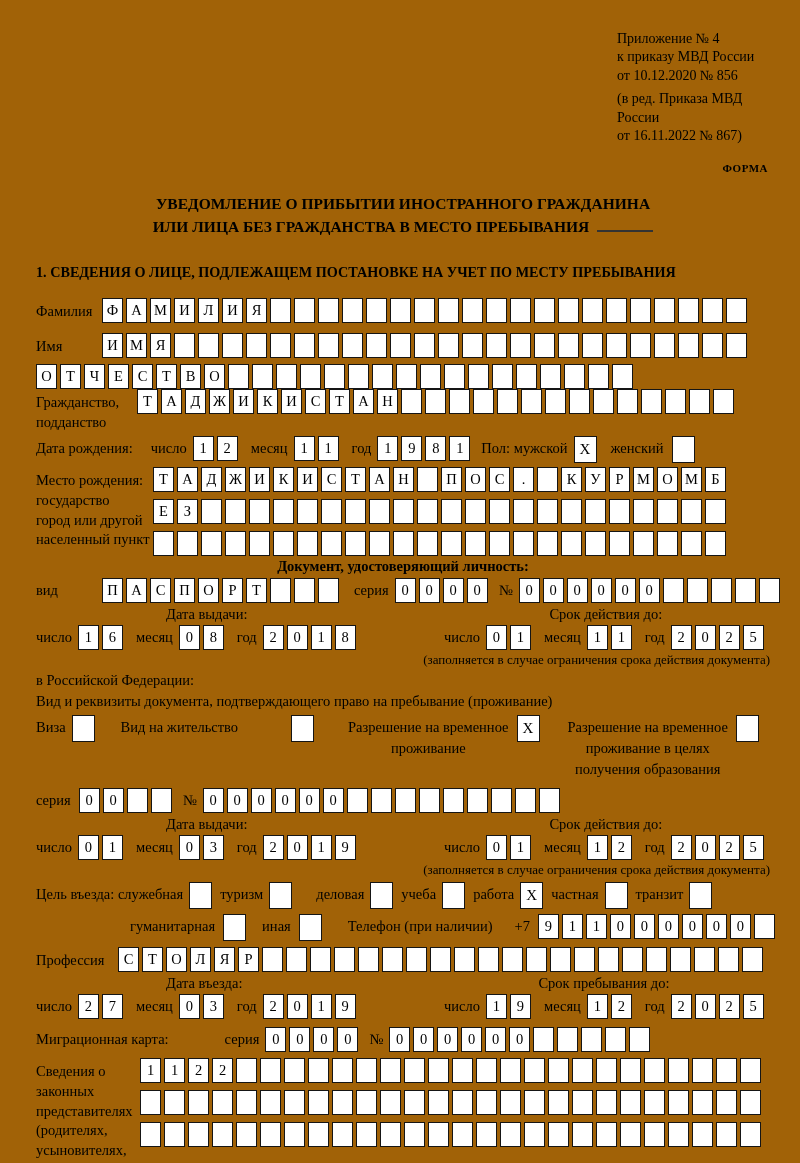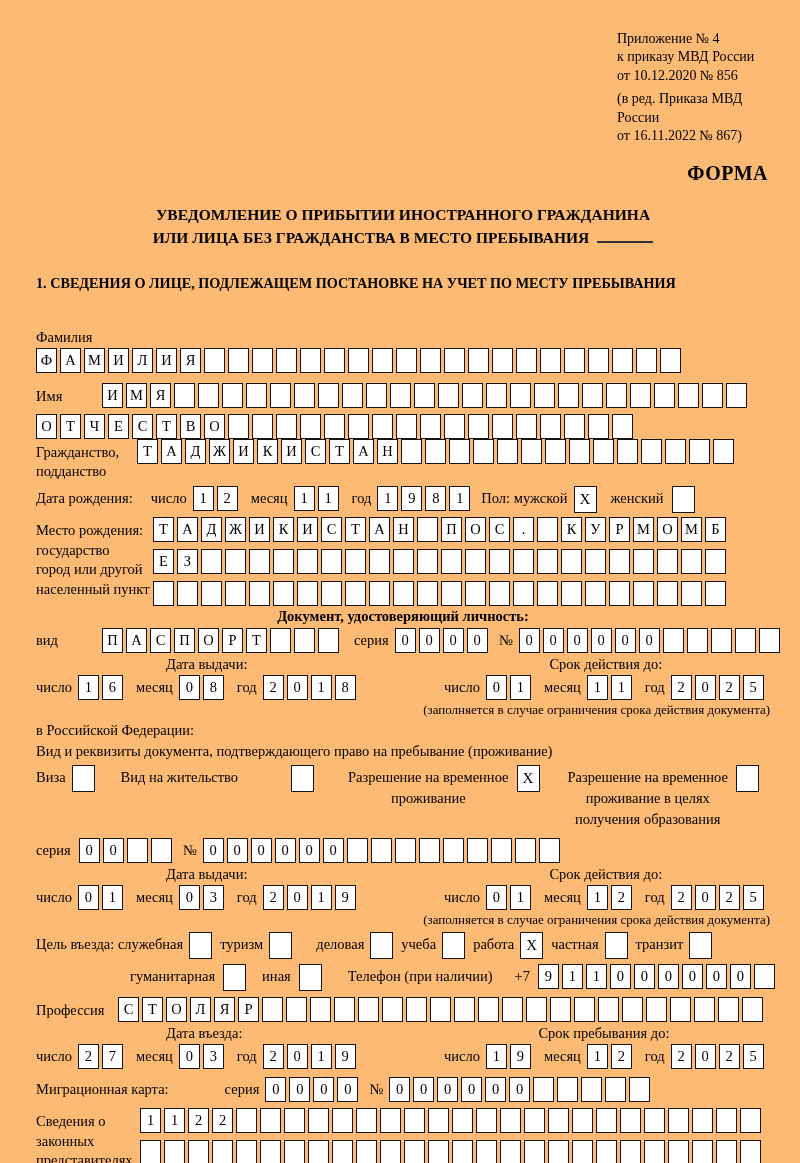--- a/index.html
+++ b/index.html
@@ -1,29 +1,29 @@
 <!DOCTYPE html>
 <html><head>
 <meta charset="utf-8">
 <style>
   html,body{margin:0;padding:0;background:#fff;}
   .page{
     position:relative;
     width:800px;height:1163px;
     box-sizing:border-box;
     padding:30px 30px 0 36px;
-    background:#fdba74;color:#000;
+    background:#a16207;color:#000;
     font-family:"Liberation Serif","DejaVu Serif",serif;
     font-size:14.5px;
     overflow:hidden;
   }
   
   .annex{margin-left:581px;font-size:14px;line-height:1.32;}
   .annex .gap{height:5px;}
-  .forma{margin-top:16px;padding-right:2px;text-align:right;font-weight:700;font-size:20px;letter-spacing:.5px;}
+  .forma{margin-top:16px;padding-right:2px;text-align:right;font-weight:700;font-size:11px;letter-spacing:.5px;}
   
   .title{margin-top:18px;text-align:center;font-weight:700;font-size:15.5px;line-height:1.5;}
   .uline{display:inline-block;width:56px;border-bottom:2px solid #333;margin-left:8px;vertical-align:baseline;height:12px;}
   .sec-heading{margin-top:26px;font-weight:700;font-size:14.2px;}
   
   .frow{display:flex;align-items:flex-start;}
   .flabel{flex:0 0 auto;line-height:1.35;padding-top:4px;}
   .w66{width:66px;} .w101{width:101px;} .w117{width:117px;} .w82{width:82px;} .w104{width:104px;}
   .cells{display:flex;flex:0 0 auto;}
   .cell{box-sizing:border-box;width:21px;height:25px;border:1.5px solid #151515;margin-right:3px;
@@ -57,21 +57,21 @@
   </div>
   <div class="forma">ФОРМА</div>
 
   <div class="title">
     <div>УВЕДОМЛЕНИЕ О ПРИБЫТИИ ИНОСТРАННОГО ГРАЖДАНИНА</div>
     <div><span>ИЛИ ЛИЦА БЕЗ ГРАЖДАНСТВА В МЕСТО ПРЕБЫВАНИЯ</span><span class="uline"></span></div>
   </div>
 
   <div class="sec-heading">1. СВЕДЕНИЯ О ЛИЦЕ, ПОДЛЕЖАЩЕМ ПОСТАНОВКЕ НА УЧЕТ ПО МЕСТУ ПРЕБЫВАНИЯ</div>
 
-  <div class="frow" style="margin-top:32px;flex-direction:column;">
+  <div class="frow" style="margin-top:17px;">
     <div class="flabel w66">Фамилия</div>
     <div class="cells">
         <span class="cell">Ф</span>
         <span class="cell">А</span>
         <span class="cell">М</span>
         <span class="cell">И</span>
         <span class="cell">Л</span>
         <span class="cell">И</span>
         <span class="cell">Я</span>
         <span class="cell"></span>

